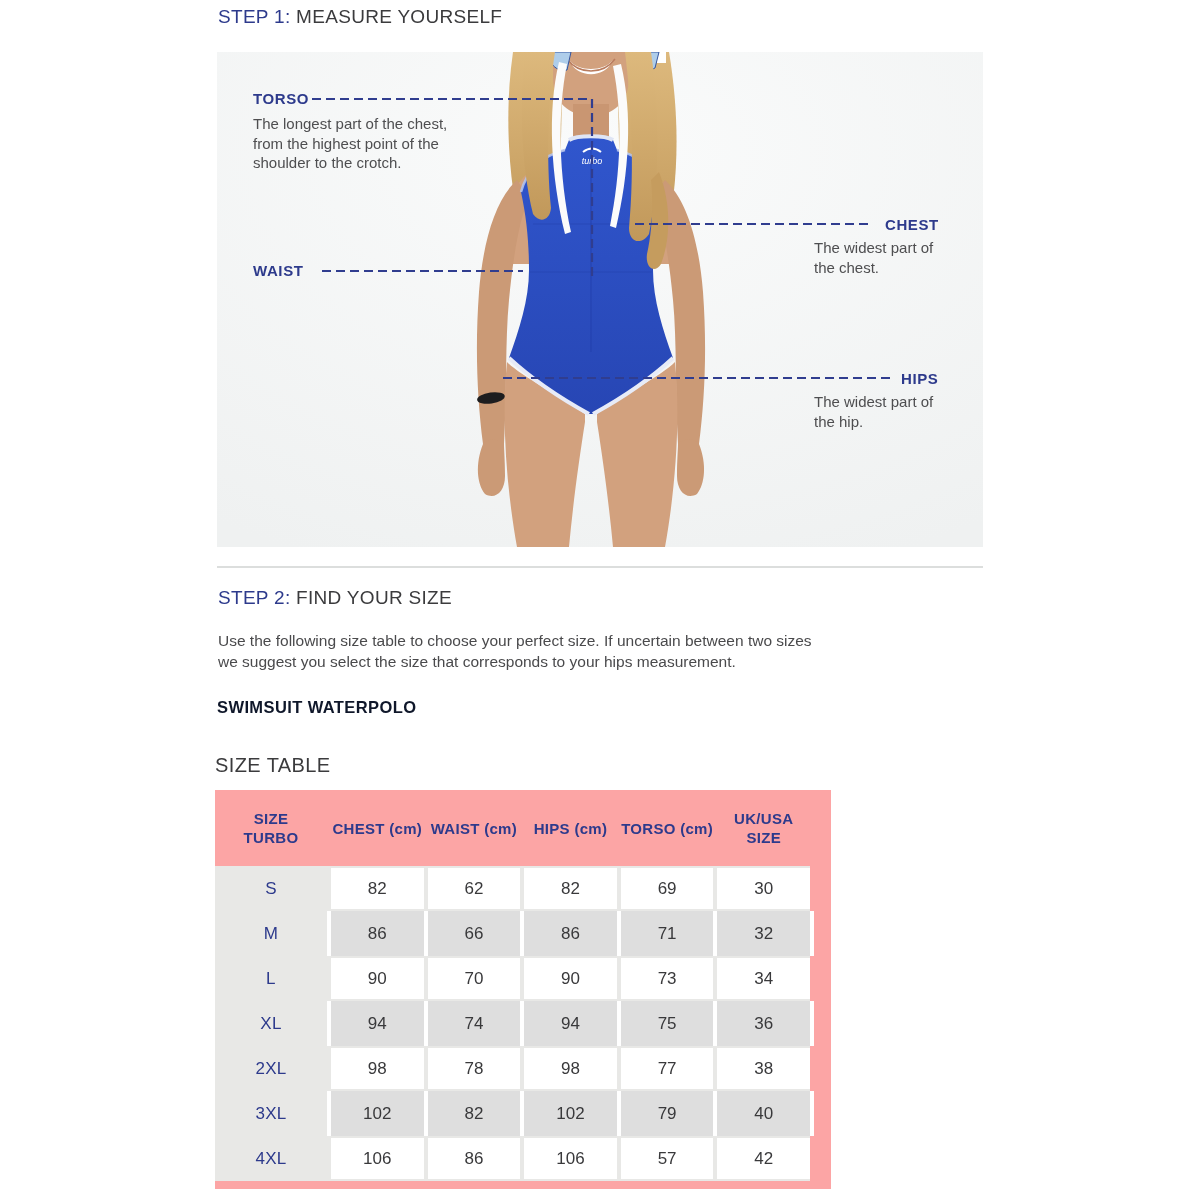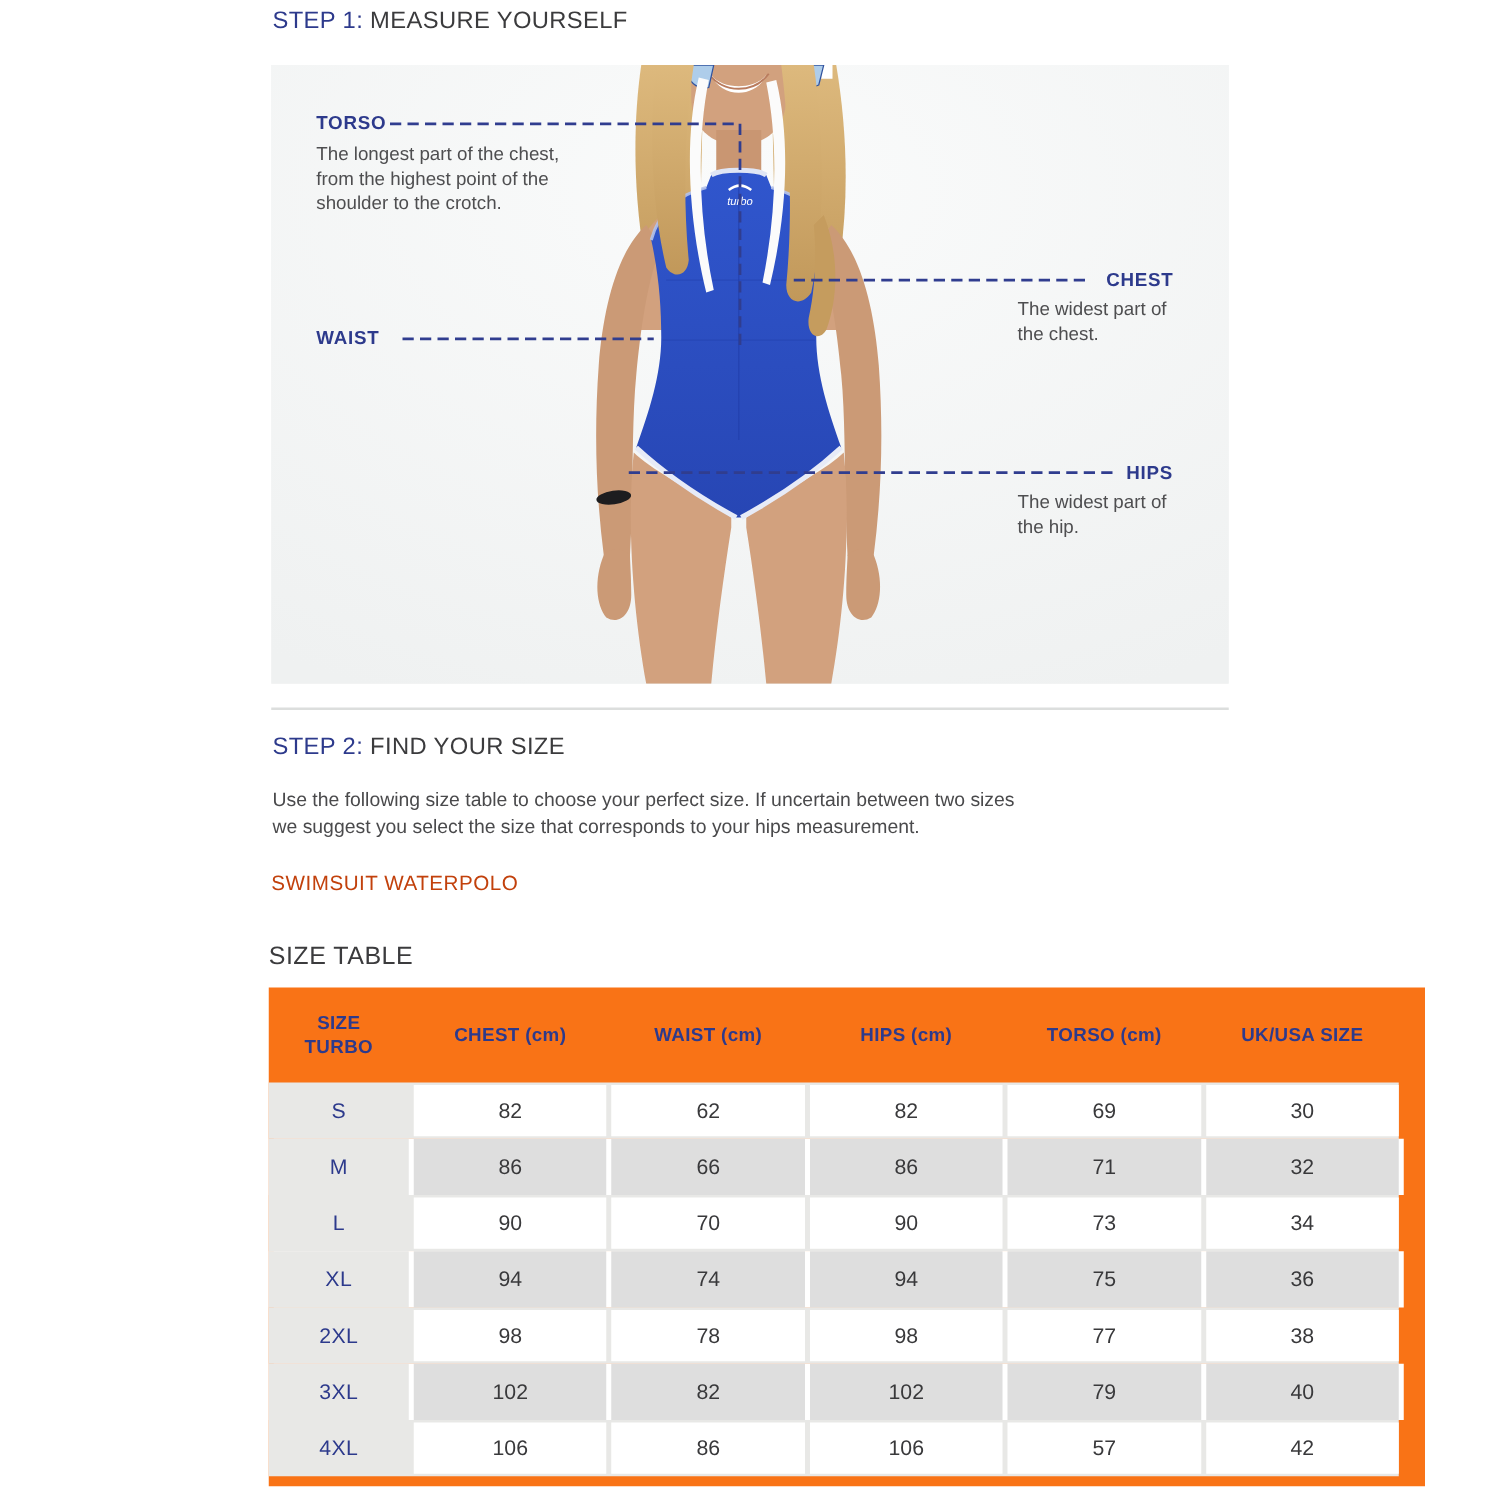--- a/index.html
+++ b/index.html
@@ -11,25 +11,25 @@
 
   
   .photo-panel{position:absolute;left:217px;top:52px;width:766px;height:495px;background:#f2f4f4;}
   .photo-panel svg{position:absolute;left:0;top:0;}
   .ann-label{position:absolute;font-size:15px;font-weight:700;letter-spacing:0.6px;color:#2d3a8c;white-space:nowrap;}
   .ann-desc{position:absolute;font-size:15px;line-height:19.5px;color:#4e4e50;white-space:pre-line;}
 
   .divider{position:absolute;left:217px;top:566px;width:766px;height:2px;background:#dcdedd;border:0;margin:0;}
 
   .para{position:absolute;left:218px;top:630px;width:640px;font-size:15.5px;line-height:21px;color:#4a4a4c;white-space:pre-line;}
-  .product-title{position:absolute;left:217px;top:698px;font-size:16.5px;font-weight:400;letter-spacing:0.4px;color:#c2410c;white-space:nowrap;}
+  .product-title{position:absolute;left:217px;top:698px;font-size:16.5px;font-weight:700;letter-spacing:0.4px;color:#0f172a;white-space:nowrap;}
   .table-title{position:absolute;left:215px;top:754px;font-size:20px;letter-spacing:0.4px;color:#3b3b3d;font-weight:500;white-space:nowrap;}
 
   
-  .size-table{position:absolute;left:215px;top:790px;width:925px;background:#f97316;box-sizing:border-box;padding:0 21px 8px 0;}
+  .size-table{position:absolute;left:215px;top:790px;width:616px;background:#fca5a5;box-sizing:border-box;padding:0 21px 8px 0;}
   .t-head{display:grid;grid-template-columns:112px repeat(5,1fr);column-gap:4px;height:76px;align-items:center;}
   .th{text-align:center;font-size:15px;font-weight:700;letter-spacing:0.3px;color:#2d3a8c;white-space:pre-line;line-height:19px;}
   .t-row{display:grid;grid-template-columns:112px repeat(5,1fr);column-gap:4px;height:45px;}
   .t-label{display:flex;align-items:center;justify-content:center;font-size:17px;color:#2d3a8c;letter-spacing:0.3px;}
   .t-cell{display:flex;align-items:center;justify-content:center;font-size:17px;color:#39393b;}
   .row-white{background:#e8e8e6;}
   .row-white .t-cell{background:#ffffff;margin:2px 0;}
   .row-gray{background:#ffffff;box-shadow:4px 0 0 #ffffff;}
   .row-gray .t-cell{background:#dedede;}
   .row-gray .t-label{background:#e8e8e6;}

